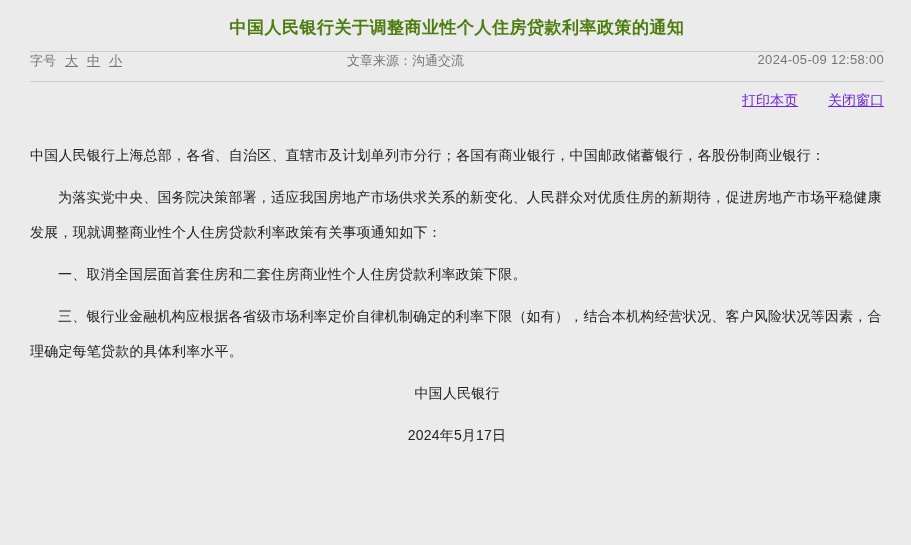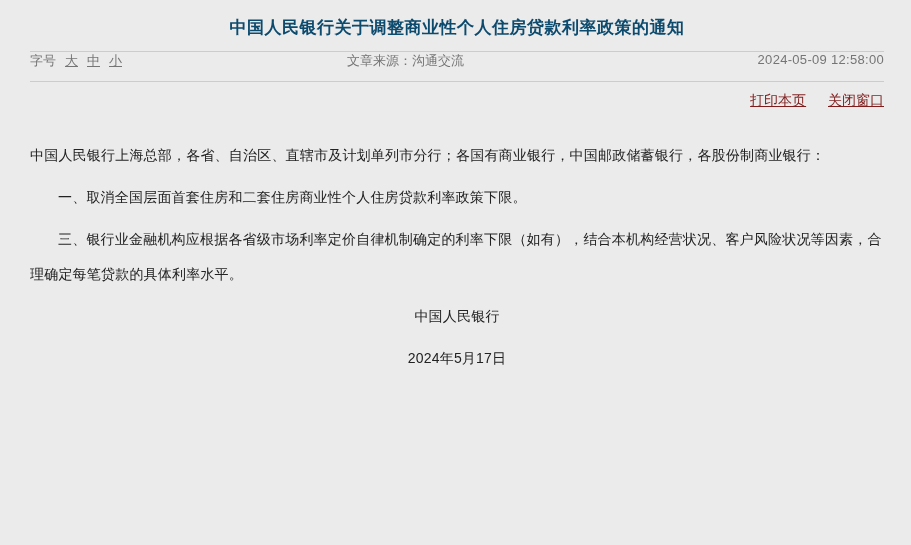--- a/index.html
+++ b/index.html
@@ -20,21 +20,21 @@
     margin: 0 27px 0 30px; 
   }
   
   .title {
     padding: 15px 0 0 0;
     height: 51px; 
     box-sizing: border-box;
     text-align: center;
     font-size: 17px;
     font-weight: bold;
-    color: #0c4a6e;
+    color: #4d7c0f;
     letter-spacing: 0.5px;
     line-height: 26px;
   }
   
   .meta-bar {
     border-top: 1px solid #cccccc;
     border-bottom: 1px solid #cccccc;
     height: 29px;
     display: flex;
     align-items: flex-start;
@@ -65,24 +65,24 @@
     cursor: pointer;
   }
   
   .actions {
     padding: 10px 0 0 0;
     height: 25px;
     text-align: right;
     font-size: 14px;
   }
   .action-link {
-    color: #7f1d1d;
+    color: #6d28d9;
     text-decoration: underline;
     cursor: pointer;
-    margin-left: 18px;
+    margin-left: 26px;
   }
   
   .body-text {
     margin-top: 21px;
     font-size: 14px;
     line-height: 35px;
     color: #222222;
     letter-spacing: 0.2px;
   }
   .body-text p {
@@ -117,20 +117,21 @@
       <div class="meta-right">2024-05-09 12:58:00</div>
     </div>
 
     <div class="actions">
       <span class="action-link">打印本页</span>
       <span class="action-link">关闭窗口</span>
     </div>
 
     <div class="body-text">
       <p>中国人民银行上海总部，各省、自治区、直辖市及计划单列市分行；各国有商业银行，中国邮政储蓄银行，各股份制商业银行：</p>
+      <p class="indent">为落实党中央、国务院决策部署，适应我国房地产市场供求关系的新变化、人民群众对优质住房的新期待，促进房地产市场平稳健康发展，现就调整商业性个人住房贷款利率政策有关事项通知如下：</p>
       <p class="indent">一、取消全国层面首套住房和二套住房商业性个人住房贷款利率政策下限。</p>
       <p class="indent">三、银行业金融机构应根据各省级市场利率定价自律机制确定的利率下限（如有），结合本机构经营状况、客户风险状况等因素，合理确定每笔贷款的具体利率水平。</p>
       <p class="align-right">中国人民银行</p>
       <p class="align-right">2024年5月17日</p>
     </div>
 
   </div>
 </div>
 
 </body></html>

